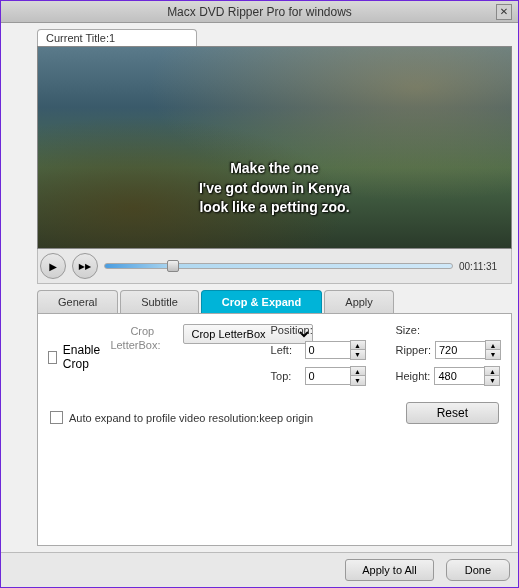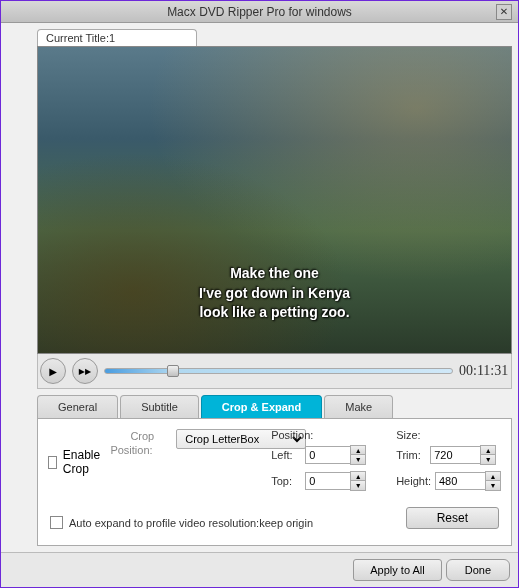--- a/index.html
+++ b/index.html
@@ -68,21 +68,21 @@
       border-radius: 4px 4px 0 0;
       padding: 2px 8px;
       font-size: 11px;
       color: #333;
       width: 160px;
       margin-bottom: 0;
     }
 
     .video-area {
       width: 100%;
-      height: 308px;
+      height: 203px;
       background: #000000;
       position: relative;
       overflow: hidden;
       flex-shrink: 0;
       border: 1px solid #888;
     }
 
     
     .scene-overlay {
       position: absolute;
@@ -149,24 +149,23 @@
       top: -4px;
       left: 18%;
       width: 12px;
       height: 12px;
       background: linear-gradient(to bottom, #f0f0f0, #c0c0c0);
       border: 1px solid #888;
       border-radius: 2px;
     }
 
     .time-display {
-      font-size: 14px;
+      font-size: 10px;
       color: #333;
       min-width: 50px;
-      font-family: Liberation Serif, serif;
     }
 
     .tabs-row {
       display: flex;
       gap: 0;
       margin: 6px 0 0 0;
       flex-shrink: 0;
     }
 
     .tab {
@@ -313,21 +312,21 @@
       border: 1px solid #999;
       border-radius: 3px;
       font-size: 12px;
       cursor: pointer;
     }
 
     .bottom-bar {
       display: flex;
       justify-content: flex-end;
       align-items: center;
-      gap: 4px;
+      gap: 12px;
       padding: 6px 8px;
       background: #e8e8e8;
       border-top: 1px solid #bbb;
       flex-shrink: 0;
     }
 
     .apply-all-btn {
       padding: 4px 16px;
       background: linear-gradient(to bottom, #f0f0f0, #d8d8d8);
       border: 1px solid #999;
@@ -391,33 +390,33 @@
       <div class="progress-slider">
         <div class="progress-thumb"></div>
       </div>
       <span class="time-display">00:11:31</span>
     </div>
 
     <div class="tabs-row">
       <div class="tab">General</div>
       <div class="tab">Subtitle</div>
       <div class="tab active">Crop &amp; Expand</div>
-      <div class="tab">Make</div>
+      <div class="tab">Apply</div>
     </div>
 
     <div class="tab-content">
       <div class="crop-section">
 
         <div class="crop-left">
           <div class="enable-crop-row">
             <div class="checkbox"></div>
             <span>Enable Crop</span>
           </div>
           <div>
-            <span class="crop-original-label">Crop Position:</span>
+            <span class="crop-original-label">Crop LetterBox:</span>
           </div>
           <div>
             <select class="crop-select">
               <option>Crop LetterBox</option>
               <option>Crop PillarBox</option>
               <option>Custom</option>
             </select>
           </div>
         </div>
 
@@ -443,21 +442,21 @@
                   <div class="spin-up">▲</div>
                   <div class="spin-down">▼</div>
                 </div>
               </div>
             </div>
           </div>
 
           <div class="pos-size-group">
             <span class="group-label">Size:</span>
             <div class="field-row">
-              <span class="field-label">Trim:</span>
+              <span class="field-label">Ripper:</span>
               <div class="spin-control">
                 <input class="spin-input" type="text" value="720" style="width: 50px;">
                 <div class="spin-buttons">
                   <div class="spin-up">▲</div>
                   <div class="spin-down">▼</div>
                 </div>
               </div>
             </div>
             <div class="field-row">
               <span class="field-label">Height:</span>

